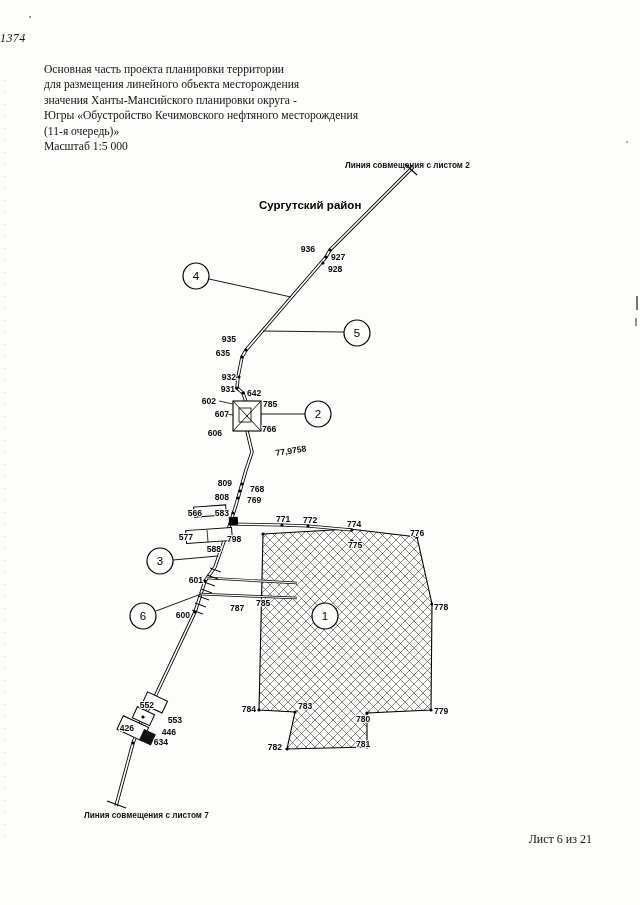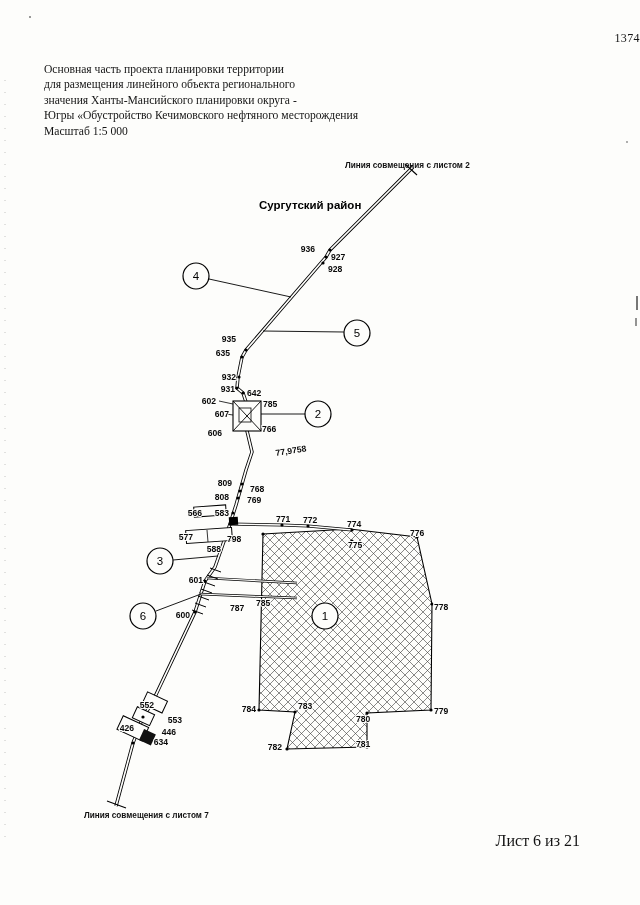--- a/index.html
+++ b/index.html
@@ -1,40 +1,41 @@
 <!DOCTYPE html>
 <html><head>
 <meta charset="utf-8">
 <style>
   html,body{margin:0;padding:0;background:#9a9a9a;}
   .page{position:relative;width:640px;height:905px;background:#fdfdfb;overflow:hidden;
         font-family:"Liberation Serif",serif;color:#141414;}
-  .page-number{position:absolute;top:31px;left:0;right:0;text-align:right;font-size:12px;letter-spacing:.4px;}
+  .page-number{position:absolute;top:31px;left:0;right:0;text-align:left;font-size:12px;letter-spacing:.4px;font-style:italic;}
   .title-block{position:absolute;left:44px;top:62px;width:420px;font-size:11.6px;line-height:15.4px;}
-  .sheet-info{position:absolute;top:832px;right:60px;font-size:16px;}
+  .sheet-info{position:absolute;top:832px;right:48px;font-size:12px;}
   svg.map{position:absolute;left:0;top:0;}
   .pl{font-family:"Liberation Sans",sans-serif;font-size:8.6px;font-weight:bold;fill:#0a0a0a;
       paint-order:stroke;stroke:#fdfdfb;stroke-width:2px;}
   .pl.e{text-anchor:end;}
   .circ-num{font-family:"Liberation Sans",sans-serif;font-size:11.5px;fill:#000;text-anchor:middle;}
   .region{font-family:"Liberation Sans",sans-serif;font-size:11.5px;font-weight:bold;fill:#000;}
   .mline{font-family:"Liberation Sans",sans-serif;font-size:8.2px;font-weight:bold;fill:#111;}
 </style>
 </head>
 <body>
 
 <div class="page">
 
   <div class="page-number">1374</div>
 
   <div class="title-block">
     <div>Основная часть проекта планировки территории</div>
-    <div>для размещения линейного объекта регионального</div>
+    <div>для размещения линейного объекта месторождения</div>
     <div>значения Ханты-Мансийского планировки округа -</div>
     <div>Югры «Обустройство Кечимовского нефтяного месторождения</div>
+    <div>(11-я очередь)»</div>
     <div>Масштаб 1:5 000</div>
   </div>
 
   <div class="sheet-info">Лист 6 из 21</div>
 
   <svg class="map" width="640" height="905" viewBox="0 0 640 905">
     <defs>
       <pattern id="xhatch" width="9" height="9" patternUnits="userSpaceOnUse">
         <path d="M0,9 L9,0 M0,0 L9,9" stroke="#3a3a3a" stroke-width="0.6" fill="none"></path>
       </pattern>

